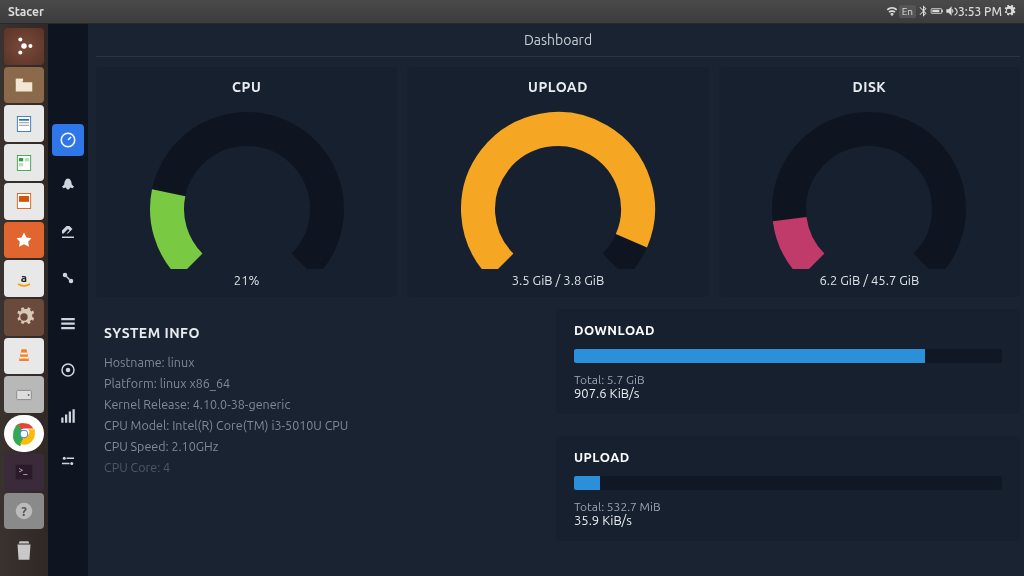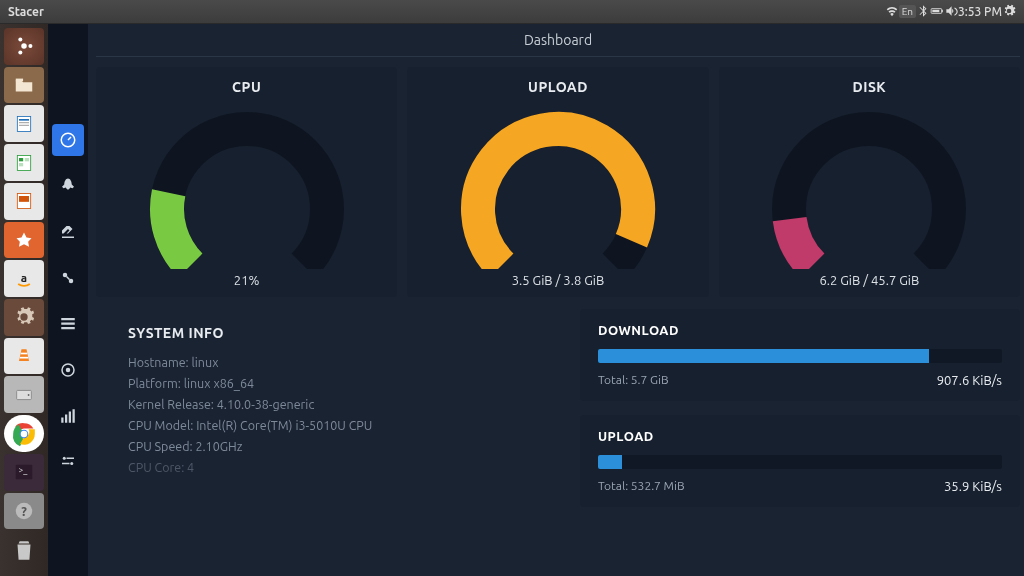--- a/index.html
+++ b/index.html
@@ -96,56 +96,55 @@
 }
 .gauge-card .gtitle { font-size: 14px; font-weight: 600; color: #e8ecf0; margin-bottom: 4px; letter-spacing: .5px; }
 .gauge-wrap { position: relative; width: 260px; height: 170px; }
 .gauge-wrap svg { width: 100%; height: 100%; }
 .gauge-card .gvalue { font-size: 13px; color: #dce1e6; margin-top: 4px; }
 
 .bottom {
   display: flex;
   gap: 10px;
   margin-top: 12px;
-  margin-left: 24px;
 }
 .sysinfo {
   flex: 0 0 450px;
   padding: 16px 8px;
 }
 .sysinfo h3 {
   font-size: 14px; letter-spacing: .5px;
   color: #e8ecf0; margin-bottom: 14px;
 }
 .sysinfo .row {
   font-size: 12.5px;
   color: #7e8a9a;
   margin-bottom: 7px;
 }
 .netcol {
   flex: 1;
   display: flex;
   flex-direction: column;
-  gap: 14px;
+  gap: 22px;
 }
 .netcard {
   background: #17202f;
   border-radius: 4px;
   padding: 14px 18px;
 }
 .netcard .ntitle { font-size: 13px; font-weight: 600; letter-spacing: .5px; margin-bottom: 12px; }
 .netcard .bar {
   height: 14px;
   background: #0f1824;
   border-radius: 2px;
   overflow: hidden;
   margin-bottom: 10px;
 }
 .netcard .bar .fill { height: 100%; background: #2b90d9; }
-.netcard .nstats { display: flex; justify-content: space-between; font-size: 12px; color: #9aa5b3; }
+.netcard .nstats { display: flex; font-size: 12px; color: #9aa5b3; flex-direction: column; }
 .netcard .nstats .rate { color: #e8ecf0; font-size: 13px; }
 </style>
 </head>
 <body>
 
 <div class="topbar">
   <span class="title">Stacer</span>
   <span class="spacer"></span>
   <span class="tray">
     <span><svg viewBox="0 0 24 24">

